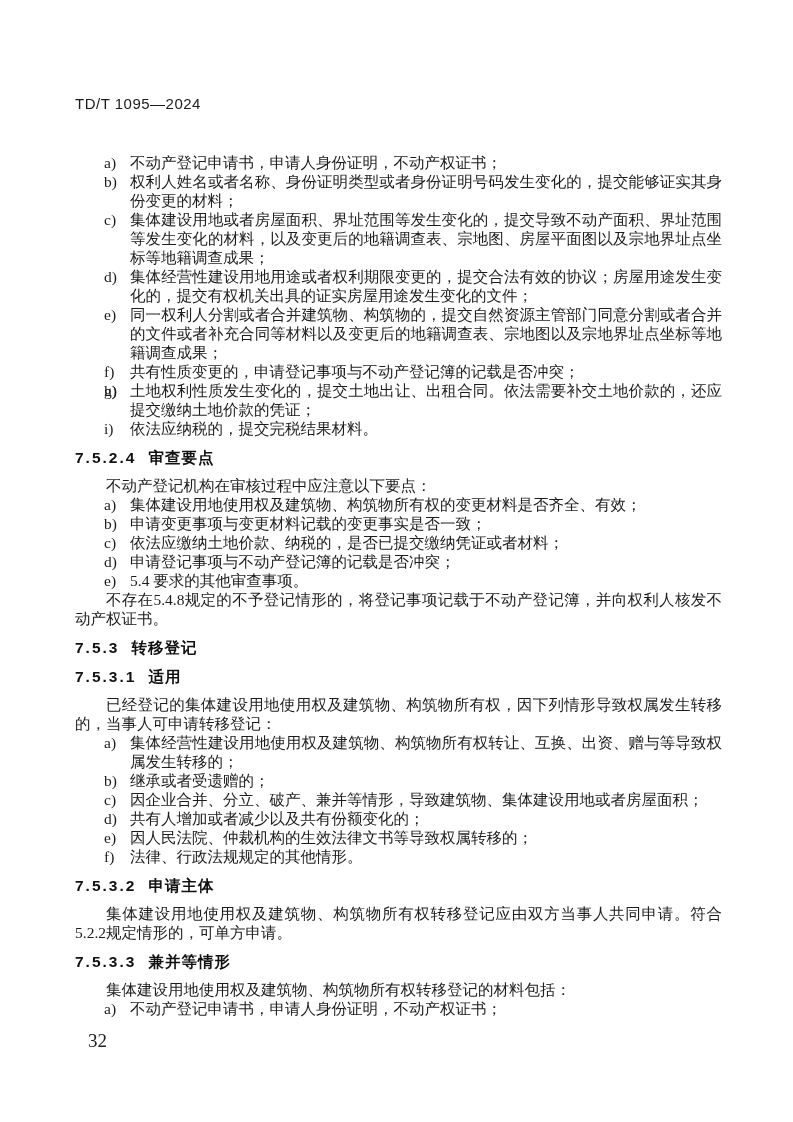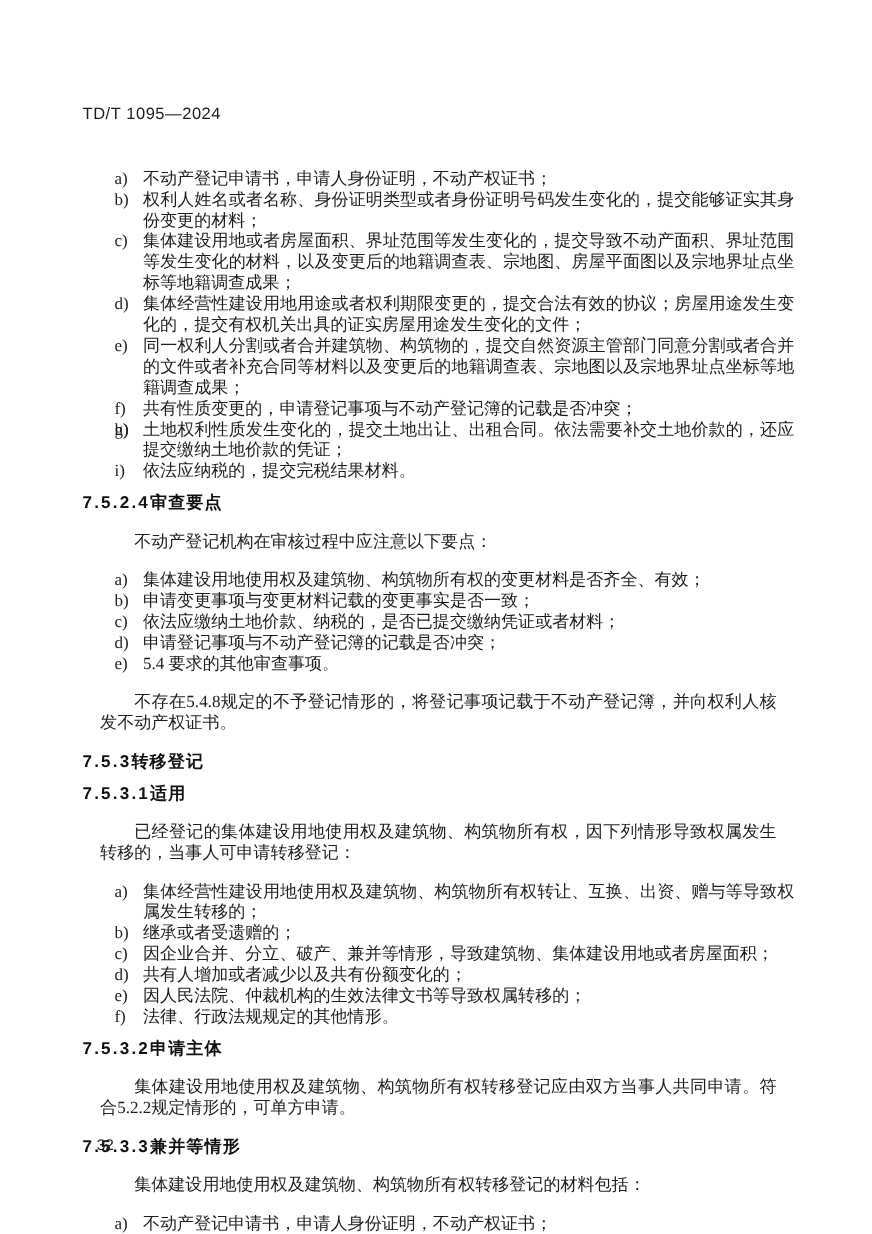--- a/index.html
+++ b/index.html
@@ -36,43 +36,43 @@
     position: relative;
     padding-left: 55px;
     text-align: justify;
   }
   .li .lbl {
     position: absolute;
     left: 29px;
     top: 0;
   }
   .para {
-    margin: 16px;
+    margin: 0;
     text-indent: 2em;
     text-align: justify;
   }
   .heading {
     display: flex;
     align-items: baseline;
-    gap: 0;
+    gap: 12px;
     margin: 10px 0 9px 0;
     font-family: "Liberation Sans", "DejaVu Sans", sans-serif;
     font-weight: bold;
     font-size: 15.5px;
     line-height: 19px;
     color: #111;
   }
   .heading .hnum { letter-spacing: 2px; font-weight: 600; }
   .heading .htitle { letter-spacing: 1px; }
   .page-number {
     position: absolute;
     left: 88px;
     top: 1031px;
-    font-size: 14px;
-    font-family: Liberation Sans, sans-serif;
+    font-size: 19px;
+    font-family: Liberation Serif, serif;
     color: #222;
   }
 </style>
 </head>
 <body>
 
 <div class="page">
 
   <div class="doc-header">TD/T 1095—2024</div>
 

